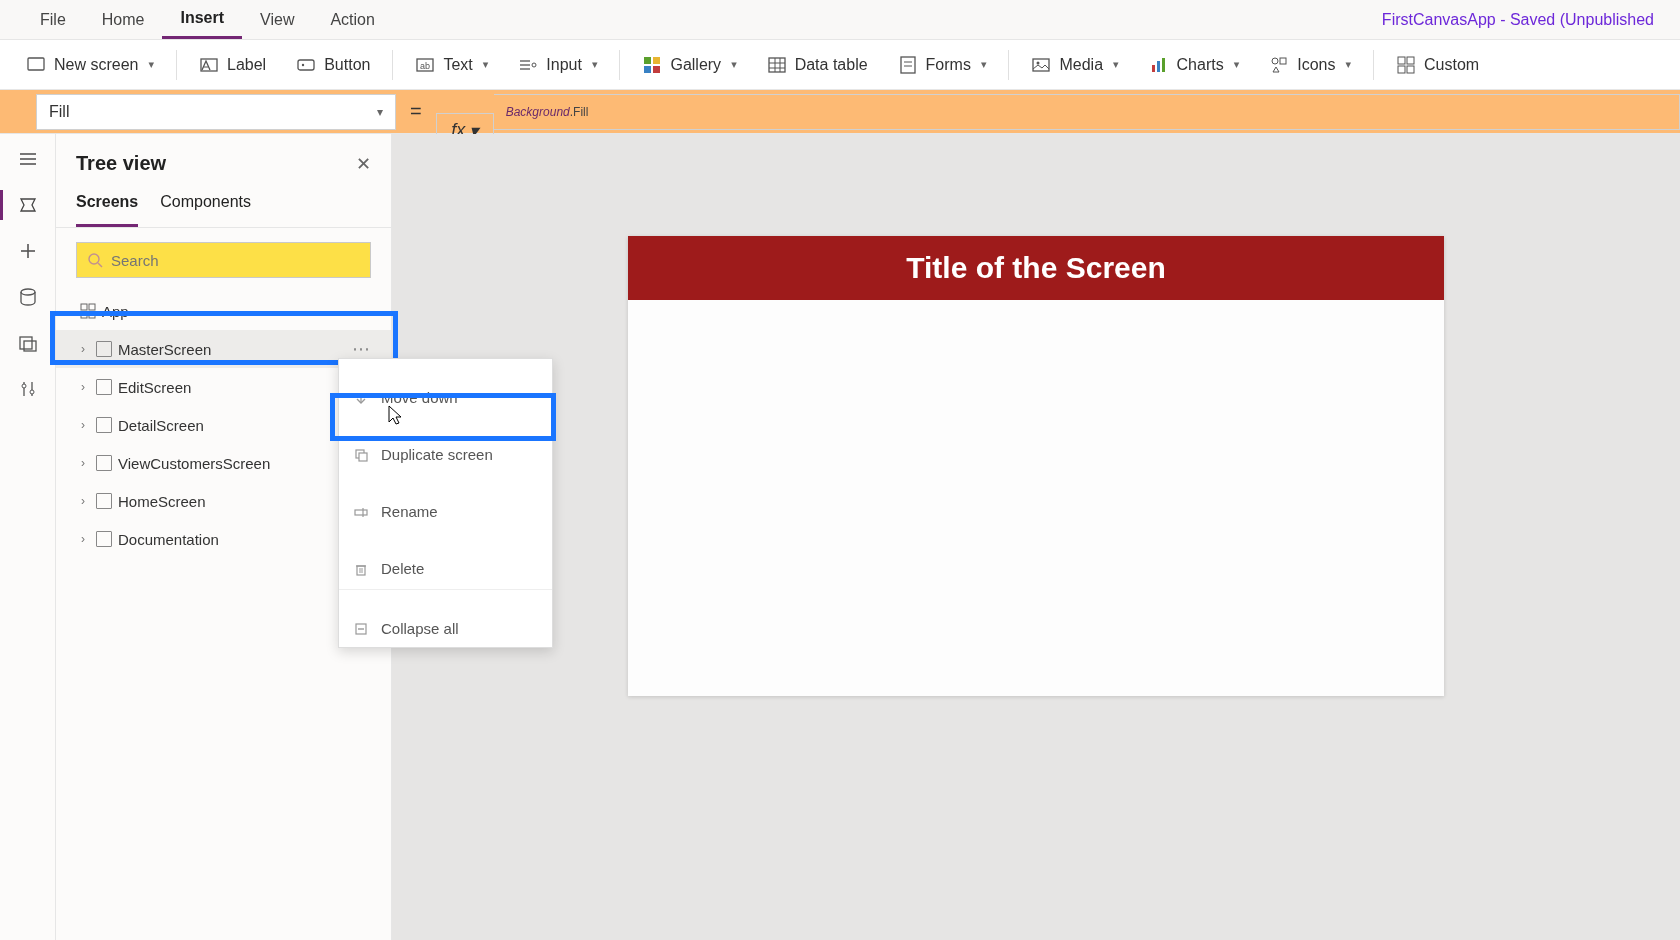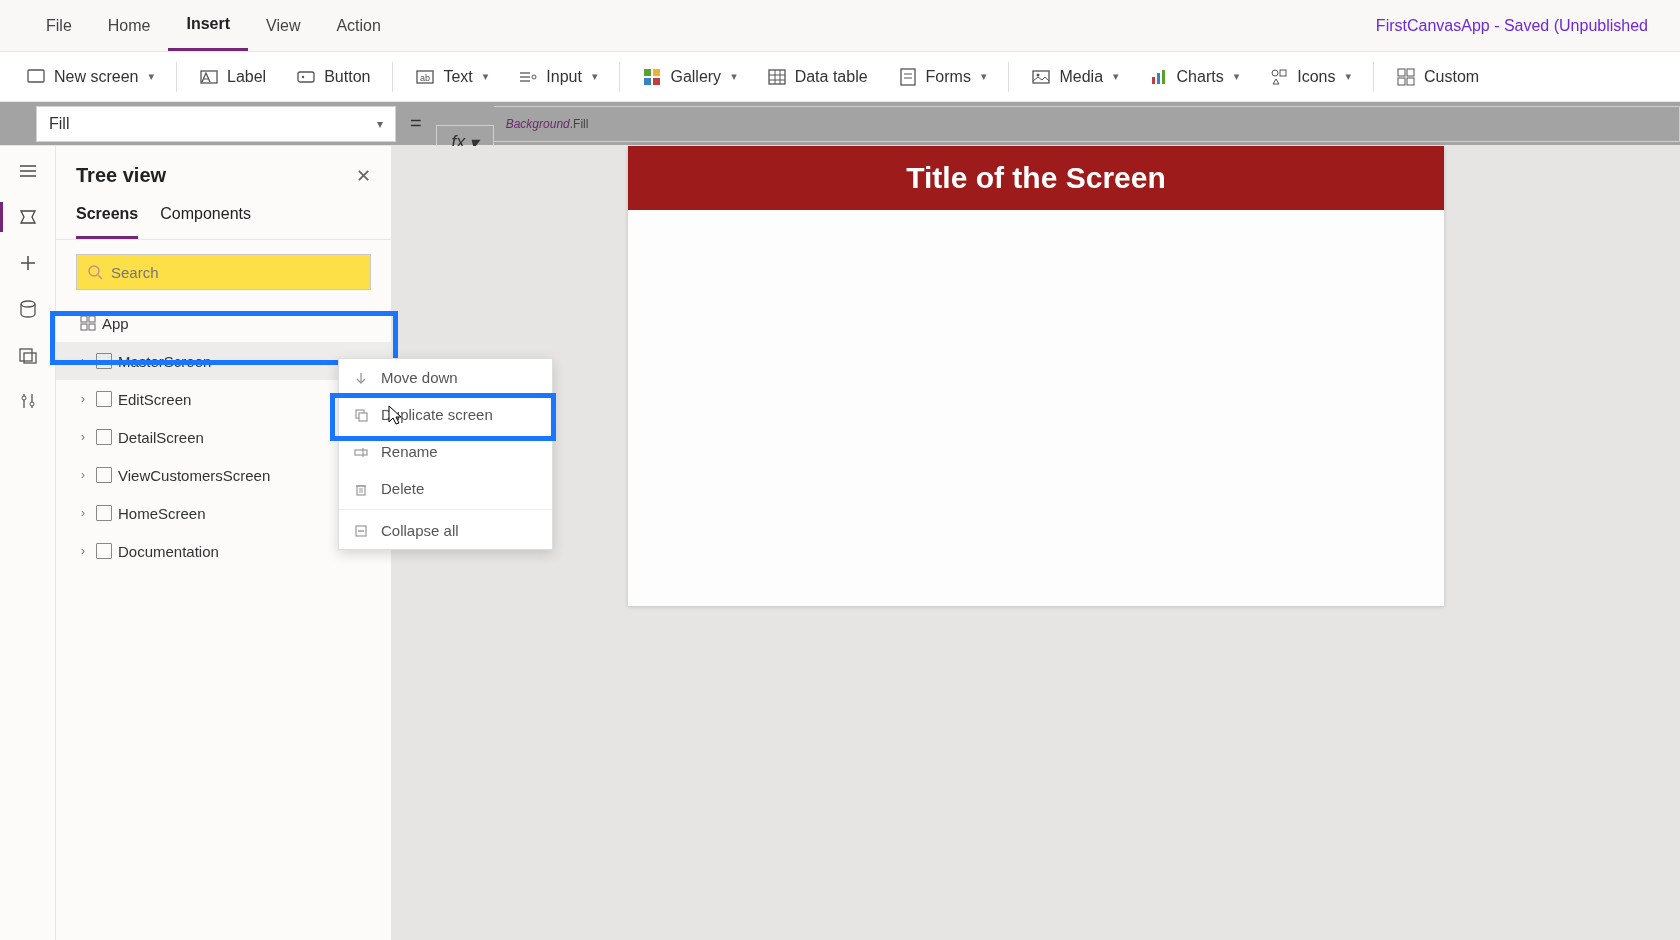--- a/index.html
+++ b/index.html
@@ -1,32 +1,32 @@
 <!DOCTYPE html>
 <html><head>
 <meta charset="utf-8">
 <style>
 * { box-sizing: border-box; margin: 0; padding: 0; font-family: "Segoe UI", -apple-system, sans-serif; }
 body { background: #f5f5f5; width: 1680px; height: 940px; overflow: hidden; position: relative; }
 
 
-.menubar { height: 52px; background: #f9f8f7; display: flex; align-items: center; padding: 0 28px; border-bottom: 1px solid #e6e6e6; }
+.menubar { height: 40px; background: #f9f8f7; display: flex; align-items: center; padding: 0 22px; border-bottom: 1px solid #e6e6e6; }
 .menubar .menu-item { padding: 0 18px; height: 100%; display: flex; align-items: center; color: #444; font-size: 16px; cursor: pointer; }
 .menubar .menu-item.active { border-bottom: 3px solid #742774; font-weight: 600; color: #222; }
 .menubar .app-title { margin-left: auto; color: #6d28d9; font-size: 16px; padding-right: 4px; }
 
 
 .ribbon { height: 50px; background: #fff; display: flex; align-items: center; padding: 0 12px; border-bottom: 1px solid #e6e6e6; gap: 2px; }
 .ribbon .ritem { display: flex; align-items: center; gap: 8px; padding: 6px 14px; color: #333; font-size: 16px; cursor: pointer; border-radius: 2px; }
 .ribbon .ritem .ricon { width: 20px; height: 20px; display: flex; align-items: center; justify-content: center; color: #555; }
 .ribbon .chev { font-size: 11px; color: #666; margin-left: 2px; }
 .ribbon .divider { width: 1px; height: 30px; background: #e0e0e0; margin: 0 6px; }
 
 
-.formula-bar { height: 44px; background: #a3a3a3; display: flex; align-items: center; border-bottom: 1px solid #e6e6e6; }
+.formula-bar { height: 44px; background: #fdba74; display: flex; align-items: center; border-bottom: 1px solid #e6e6e6; }
 .prop-select { width: 360px; height: 36px; margin-left: 36px; border: 1px solid #d0d0d0; display: flex; align-items: center; padding: 0 12px; background: #fff; font-size: 16px; color: #333; }
 .prop-select .chev { margin-left: auto; font-size: 12px; color: #666; }
 .equals { padding: 0 14px; font-size: 20px; color: #333; }
 .fx-box { width: 58px; height: 36px; border: 1px solid #d0d0d0; display: flex; align-items: center; justify-content: center; font-style: italic; font-family: "Times New Roman", serif; font-size: 18px; color: #333; gap: 4px; margin-top: 38px; }
 .formula-input { flex: 1; height: 36px; border: 1px solid #d0d0d0; border-left: none; padding: 0 12px; display: flex; align-items: center; font-family: Consolas, monospace; font-size: 12px; }
 .formula-input .tok-obj { color: #6a2a6a; font-style: italic; }
 .formula-input .tok-prop { color: #444; }
 
 
 .main { display: flex; height: calc(940px - 40px - 50px - 44px); }
@@ -60,26 +60,26 @@
 
 
 .highlight-tree { position: absolute; left: 50px; top: 311px; width: 348px; height: 54px; border: 5px solid #1a75ff; pointer-events: none; z-index: 50; }
 .highlight-context { position: absolute; left: 330px; top: 393px; width: 226px; height: 48px; border: 5px solid #1a75ff; pointer-events: none; z-index: 150; }
 
 
 .tree-row.selected { background: #edecea; }
 
 
 .context-menu { position: absolute; left: 338px; top: 358px; width: 215px; background: #fff; border: 1px solid #ddd; box-shadow: 0 4px 12px rgba(0,0,0,0.15); z-index: 100; }
-.context-item { display: flex; align-items: center; gap: 12px; padding: 10px 14px; font-size: 15px; color: #555; cursor: pointer; }
+.context-item { display: flex; align-items: center; gap: 12px; padding: 10px 14px; font-size: 15px; color: #555; cursor: pointer; margin-top: 20px; }
 .context-item .cicon { width: 16px; height: 16px; display: flex; align-items: center; justify-content: center; color: #888; }
 .context-sep { height: 1px; background: #eee; margin: 2px 0; }
 
 
-.canvas-area { flex: 1; background: #e6e5e4; position: relative; display: flex; align-items: flex-start; justify-content: center; }
+.canvas-area { flex: 1; background: #e6e5e4; position: relative; display: flex; align-items: flex-start; justify-content: center; padding-top: 102px; }
 .canvas-frame { width: 816px; height: 460px; background: #fdfdfd; box-shadow: 0 1px 4px rgba(0,0,0,0.15); }
 .canvas-titlebar { height: 64px; background: #9e1b1b; color: #fff; display: flex; align-items: center; justify-content: center; font-size: 30px; font-weight: 700; }
 
 
 .cursor-img { position: absolute; left: 386px; top: 404px; z-index: 200; pointer-events: none; }
 
 
 svg { display: block; }
 </style>
 </head>

